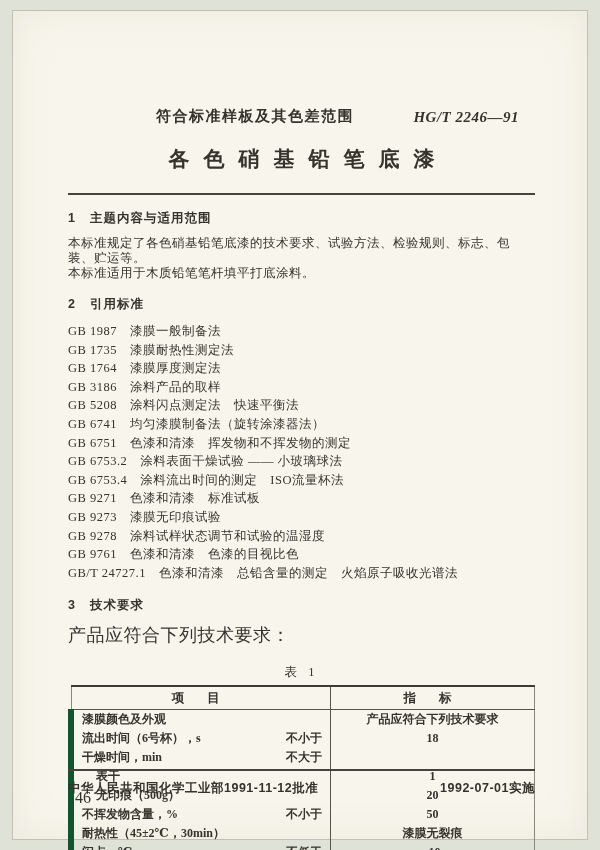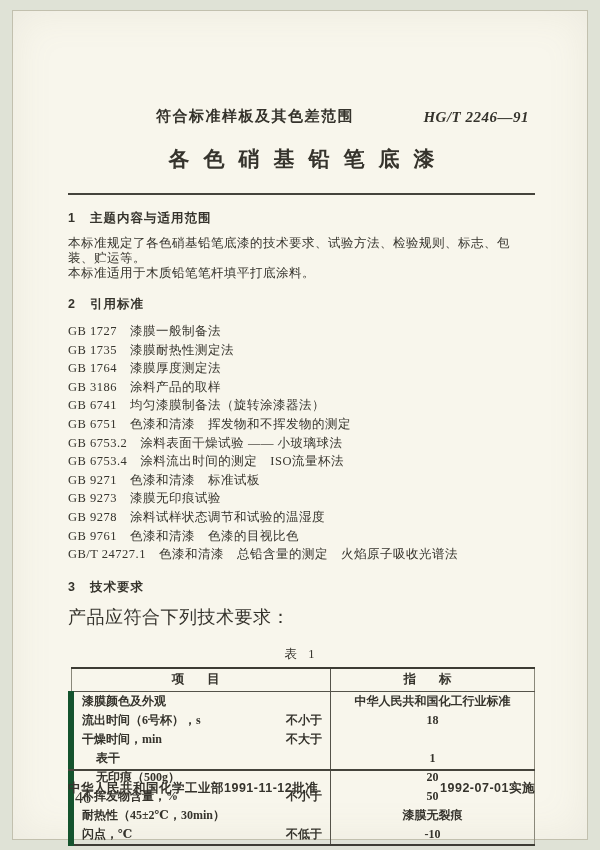--- a/index.html
+++ b/index.html
@@ -26,21 +26,21 @@
   .hdr-row{
     margin-top:96px;
     position:relative;
     height:22px;
   }
   .org-line{
     position:absolute;left:88px;top:0;
     font-size:15px;font-weight:bold;letter-spacing:1.5px;
   }
   .std-no{
-    position:absolute;right:6px;top:2px;
+    position:absolute;right:16px;top:2px;
     font-size:15px;font-weight:bold;font-style:italic;
     letter-spacing:0.5px;
   }
   .doc-title{
     margin-top:16px;
     text-align:center;
     font-size:21px;font-weight:bold;
     letter-spacing:14px;
     text-indent:14px;
   }
@@ -148,24 +148,25 @@
       <span class="num">1</span><span>主题内容与适用范围</span>
     </div>
     <div class="para">本标准规定了各色硝基铅笔底漆的技术要求、试验方法、检验规则、标志、包装、贮运等。</div>
     <div class="para">本标准适用于木质铅笔笔杆填平打底涂料。</div>
 
     <div class="sec-heading">
       <span class="num">2</span><span>引用标准</span>
     </div>
 
     <div class="ref-list">
-      <div class="ref-item">GB 1727　漆膜一般制备法</div>
+      <div class="ref-item">GB 1987　漆膜一般制备法</div>
       <div class="ref-item">GB 1735　漆膜耐热性测定法</div>
       <div class="ref-item">GB 1764　漆膜厚度测定法</div>
       <div class="ref-item">GB 3186　涂料产品的取样</div>
+      <div class="ref-item">GB 5208　涂料闪点测定法　快速平衡法</div>
       <div class="ref-item">GB 6741　均匀漆膜制备法（旋转涂漆器法）</div>
       <div class="ref-item">GB 6751　色漆和清漆　挥发物和不挥发物的测定</div>
       <div class="ref-item">GB 6753.2　涂料表面干燥试验 —— 小玻璃球法</div>
       <div class="ref-item">GB 6753.4　涂料流出时间的测定　ISO流量杯法</div>
       <div class="ref-item">GB 9271　色漆和清漆　标准试板</div>
       <div class="ref-item">GB 9273　漆膜无印痕试验</div>
       <div class="ref-item">GB 9278　涂料试样状态调节和试验的温湿度</div>
       <div class="ref-item">GB 9761　色漆和清漆　色漆的目视比色</div>
       <div class="ref-item">GB/T 24727.1　色漆和清漆　总铅含量的测定　火焰原子吸收光谱法</div>
     </div>
@@ -184,21 +185,21 @@
         </tr>
       </thead>
       <tbody>
         <tr>
           <td class="item-cell">
               <div class="cellflex">
                 <span class="item">漆膜颜色及外观</span>
                 <span class="qual"></span>
               </div>
             </td>
-          <td class="value-cell">中华人民共和国化工行业标准</td>
+          <td class="value-cell">产品应符合下列技术要求</td>
         </tr>
         <tr>
           <td class="item-cell">
               <div class="cellflex">
                 <span class="item">流出时间（6号杯），s</span>
                 <span class="qual">不小于</span>
               </div>
             </td>
           <td class="value-cell">18</td>
         </tr>

